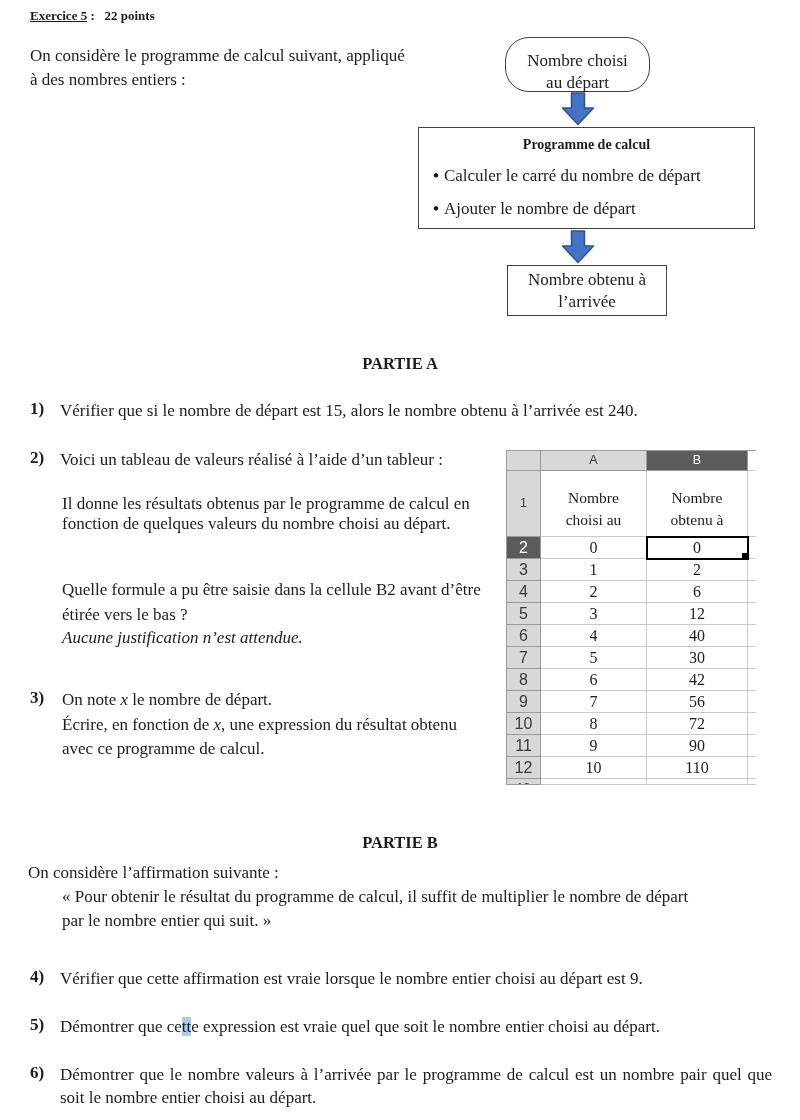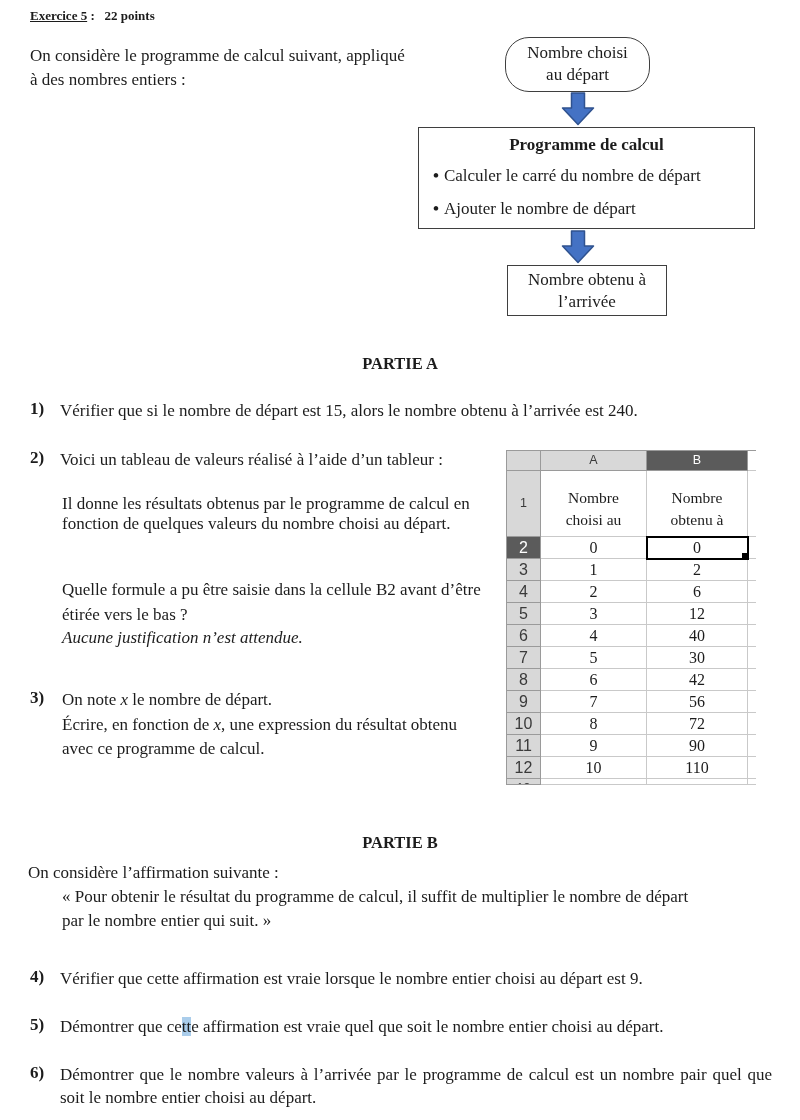--- a/index.html
+++ b/index.html
@@ -25,24 +25,24 @@
   .intro { left: 30px; top: 44px; width: 382px; line-height: 24px; }
 
   
   .fc-box {
     position: absolute;
     background: #ffffff;
     border: 1.6px solid #3f3f3f;
     text-align: center;
     line-height: 22px;
   }
-  .fc-top    { left: 505px; top: 37px;  width: 145px; height: 55px; padding-top: 4px; border-radius: 24px; }
+  .fc-top    { left: 505px; top: 37px;  width: 145px; height: 55px; padding-top: 12px; border-radius: 24px; }
   .fc-mid    { left: 418px; top: 127px; width: 337px; height: 102px; text-align: left; }
   .fc-bottom { left: 507px; top: 265px; width: 160px; height: 51px; padding-top: 3px; }
-  .fc-title { text-align: center; font-size: 17px; margin-top: 6px; }
+  .fc-title { text-align: center; font-size: 14px; margin-top: 6px; }
   .fc-bullets { list-style: none; margin: 8px 0 0 14px; }
   .fc-bullets li { margin-bottom: 9px; line-height: 24px; }
   .fc-bullets li::before { content: "\2022"; font-weight: bold; margin-right: 5px; }
   .arrow { position: absolute; left: 561px; width: 34px; height: 34px; }
   .arrow.a1 { top: 92px; }
   .arrow.a2 { top: 230px; }
 
   
   .section-head { left: 0; width: 800px; text-align: center; font-weight: bold; font-size: 16.5px; }
   .head-a { top: 354px; }
@@ -266,18 +266,18 @@
   <div class="abs section-head head-b">PARTIE B</div>
 
   <div class="abs pb-quote1">« Pour obtenir le résultat du programme de calcul, il suffit de multiplier le nombre de départ</div>
   <div class="abs pb-intro">On considère l’affirmation suivante :</div>
   <div class="abs pb-quote2">par le nombre entier qui suit. »</div>
 
   <span class="qnum q4-num">4)</span>
   <div class="qtext q4-text">Vérifier que cette affirmation est vraie lorsque le nombre entier choisi au départ est 9.</div>
 
   <span class="qnum q5-num">5)</span>
-  <div class="qtext q5-text"><span>Démontrer que ce</span><span class="hl">tt</span><span>e affirmation est vraie quel que soit le nombre entier choisi au départ.</span></div>
+  <div class="qtext q5-text"><span>Démontrer que ce</span><span class="hl">tt</span><span>e expression est vraie quel que soit le nombre entier choisi au départ.</span></div>
 
   <span class="qnum q6-num">6)</span>
   <div class="qtext q6-text">Démontrer que le nombre valeurs à l’arrivée par le programme de calcul est un nombre pair quel que soit le nombre entier choisi au départ.</div>
 
 </div>
 
 </body></html>

